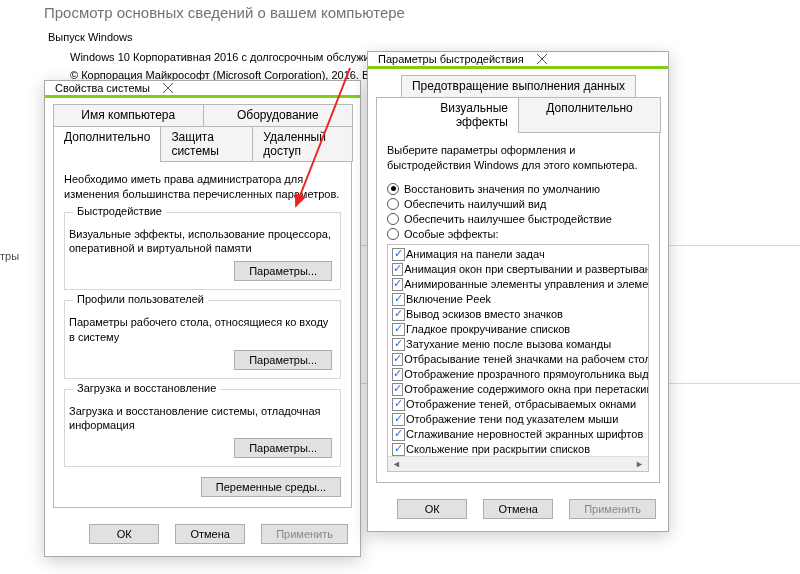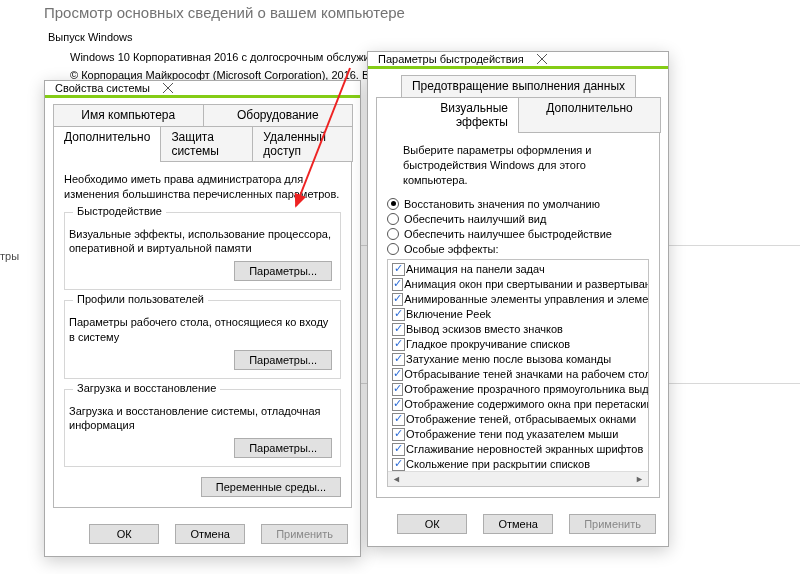--- a/index.html
+++ b/index.html
@@ -297,21 +297,21 @@
 
   <div class="tabs-strip" style="justify-content:center;">
     <span class="tab" style="flex:0 0 auto;">Предотвращение выполнения данных</span>
   </div>
   <div class="tabs-strip" style="margin-top:0;">
     <span class="tab active" style="flex:1;text-align:right;">Визуальные эффекты</span>
     <span class="tab" style="flex:1;text-align:center;">Дополнительно</span>
   </div>
 
   <div class="tab-panel" style="margin-top:-1px;">
-    <div class="small-desc" style="margin-bottom:10px;margin-left:16px;">Выберите параметры оформления и быстродействия Windows для этого компьютера.</div>
+    <div class="small-desc" style="margin-bottom:10px;">Выберите параметры оформления и быстродействия Windows для этого компьютера.</div>
 
     <div id="radios-container">
         <div class="radio-row">
           <span class="radio-dot on"></span>
           <span>Восстановить значения по умолчанию</span>
         </div>
         <div class="radio-row">
           <span class="radio-dot"></span>
           <span>Обеспечить наилучший вид</span>
         </div>

